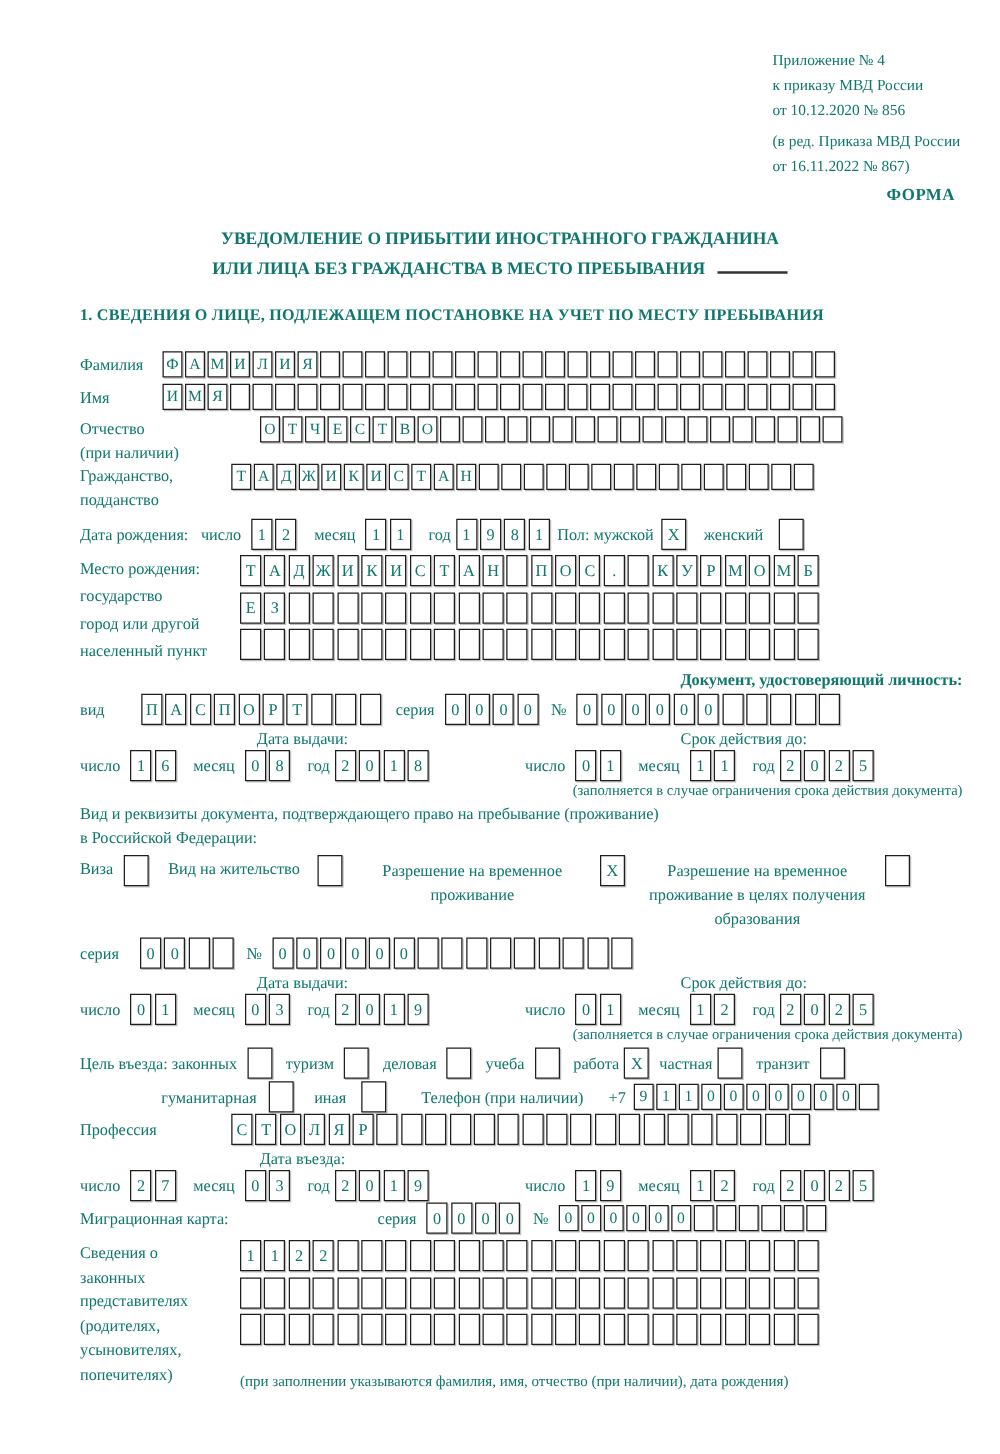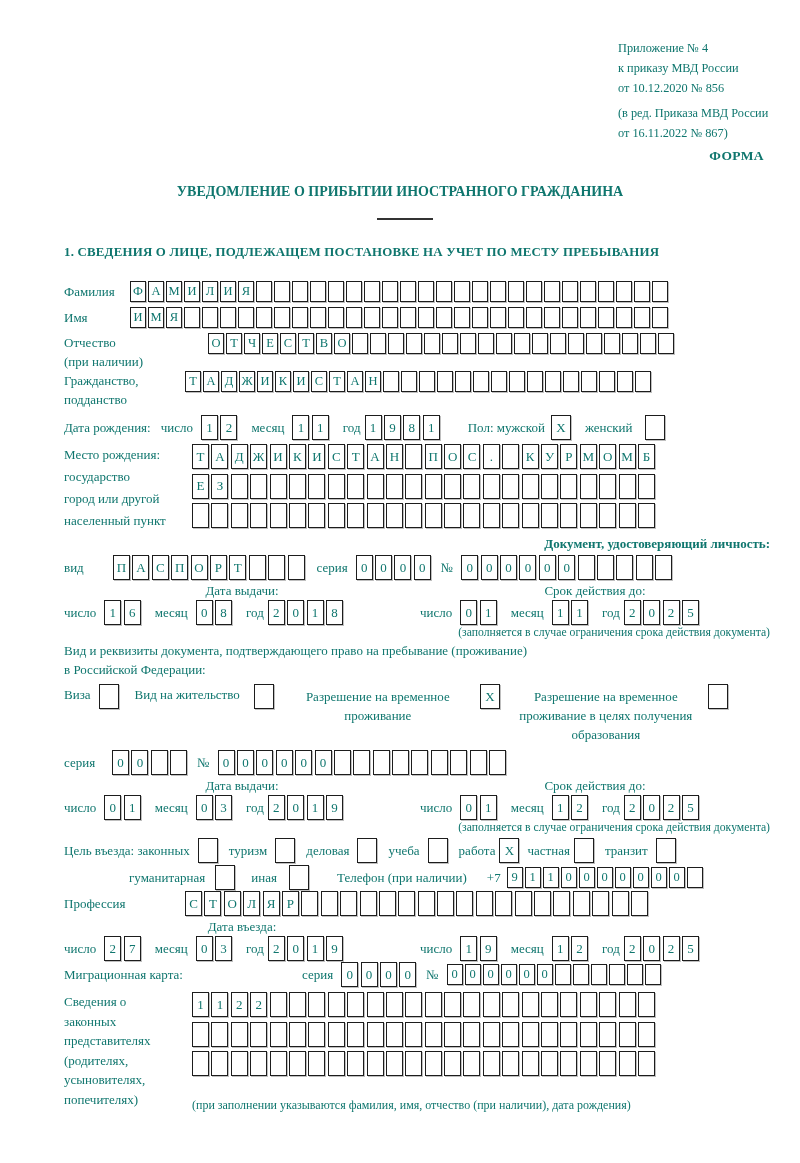--- a/index.html
+++ b/index.html
@@ -53,21 +53,21 @@
     <div>к приказу МВД России</div>
     <div>от 10.12.2020 № 856</div>
     <div class="block2">(в ред. Приказа МВД России</div>
     <div>от 16.11.2022 № 867)</div>
   </div>
 
   <div class="forma">ФОРМА</div>
 
   <div class="title">
     <div>УВЕДОМЛЕНИЕ О ПРИБЫТИИ ИНОСТРАННОГО ГРАЖДАНИНА</div>
-    <div><span class="title-blank"></span></div>
+    <div><span>ИЛИ ЛИЦА БЕЗ ГРАЖДАНСТВА В МЕСТО ПРЕБЫВАНИЯ</span><span class="title-blank"></span></div>
   </div>
 
   <div class="sec">1. СВЕДЕНИЯ О ЛИЦЕ, ПОДЛЕЖАЩЕМ ПОСТАНОВКЕ НА УЧЕТ ПО МЕСТУ ПРЕБЫВАНИЯ</div>
 
   <div class="body">
 
     <div class="row mb5">
       <span class="lbl" style="width:66px">Фамилия</span>
       <span class="cells">
           <span class="cell">Ф</span>
@@ -221,21 +221,21 @@
           <span class="cell">1</span>
           <span class="cell">1</span>
         </span>
       <span class="dlm" style="margin-right:4px">год</span>
       <span class="cells lg">
           <span class="cell">1</span>
           <span class="cell">9</span>
           <span class="cell">8</span>
           <span class="cell">1</span>
         </span>
-      <span style="margin-left:28px">Пол: мужской</span>
+      <span style="margin-left:6px">Пол: мужской</span>
       <span class="cb" style="margin-left:6px">X</span>
       <span style="margin-left:14px">женский</span>
       <span class="cb" style="margin-left:12px"></span>
     </div>
 
     <div class="rowt">
       <span class="lbl" style="width:128px;line-height:22px">
         <div>Место рождения:</div>
         <div>государство</div>
         <div>город или другой</div>

